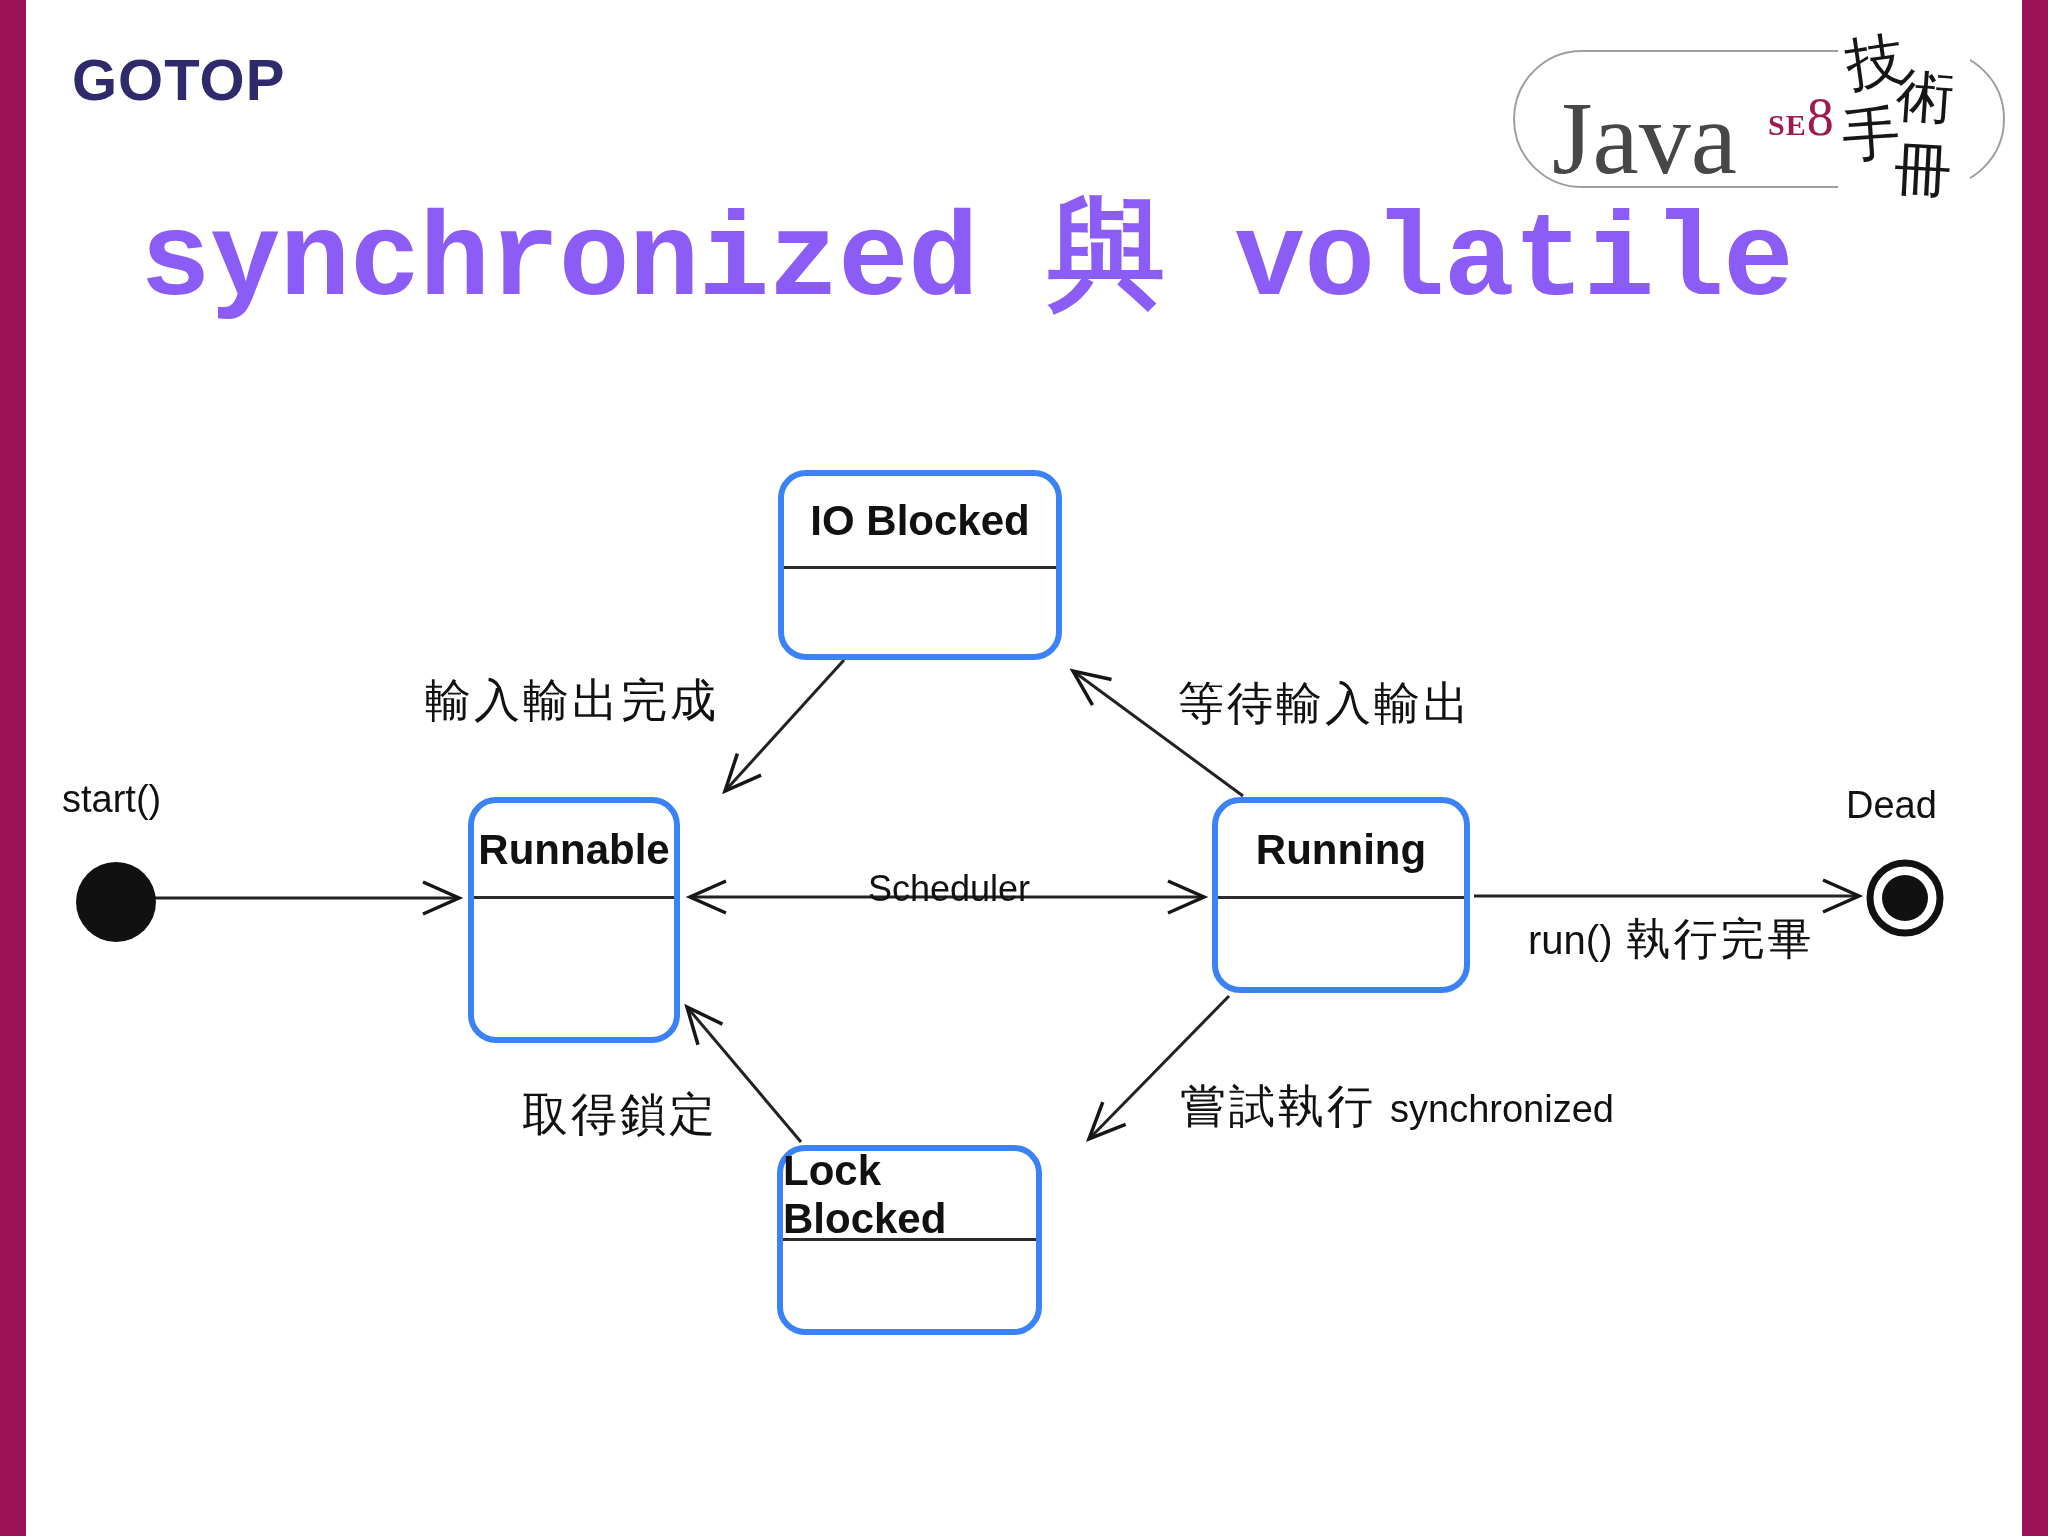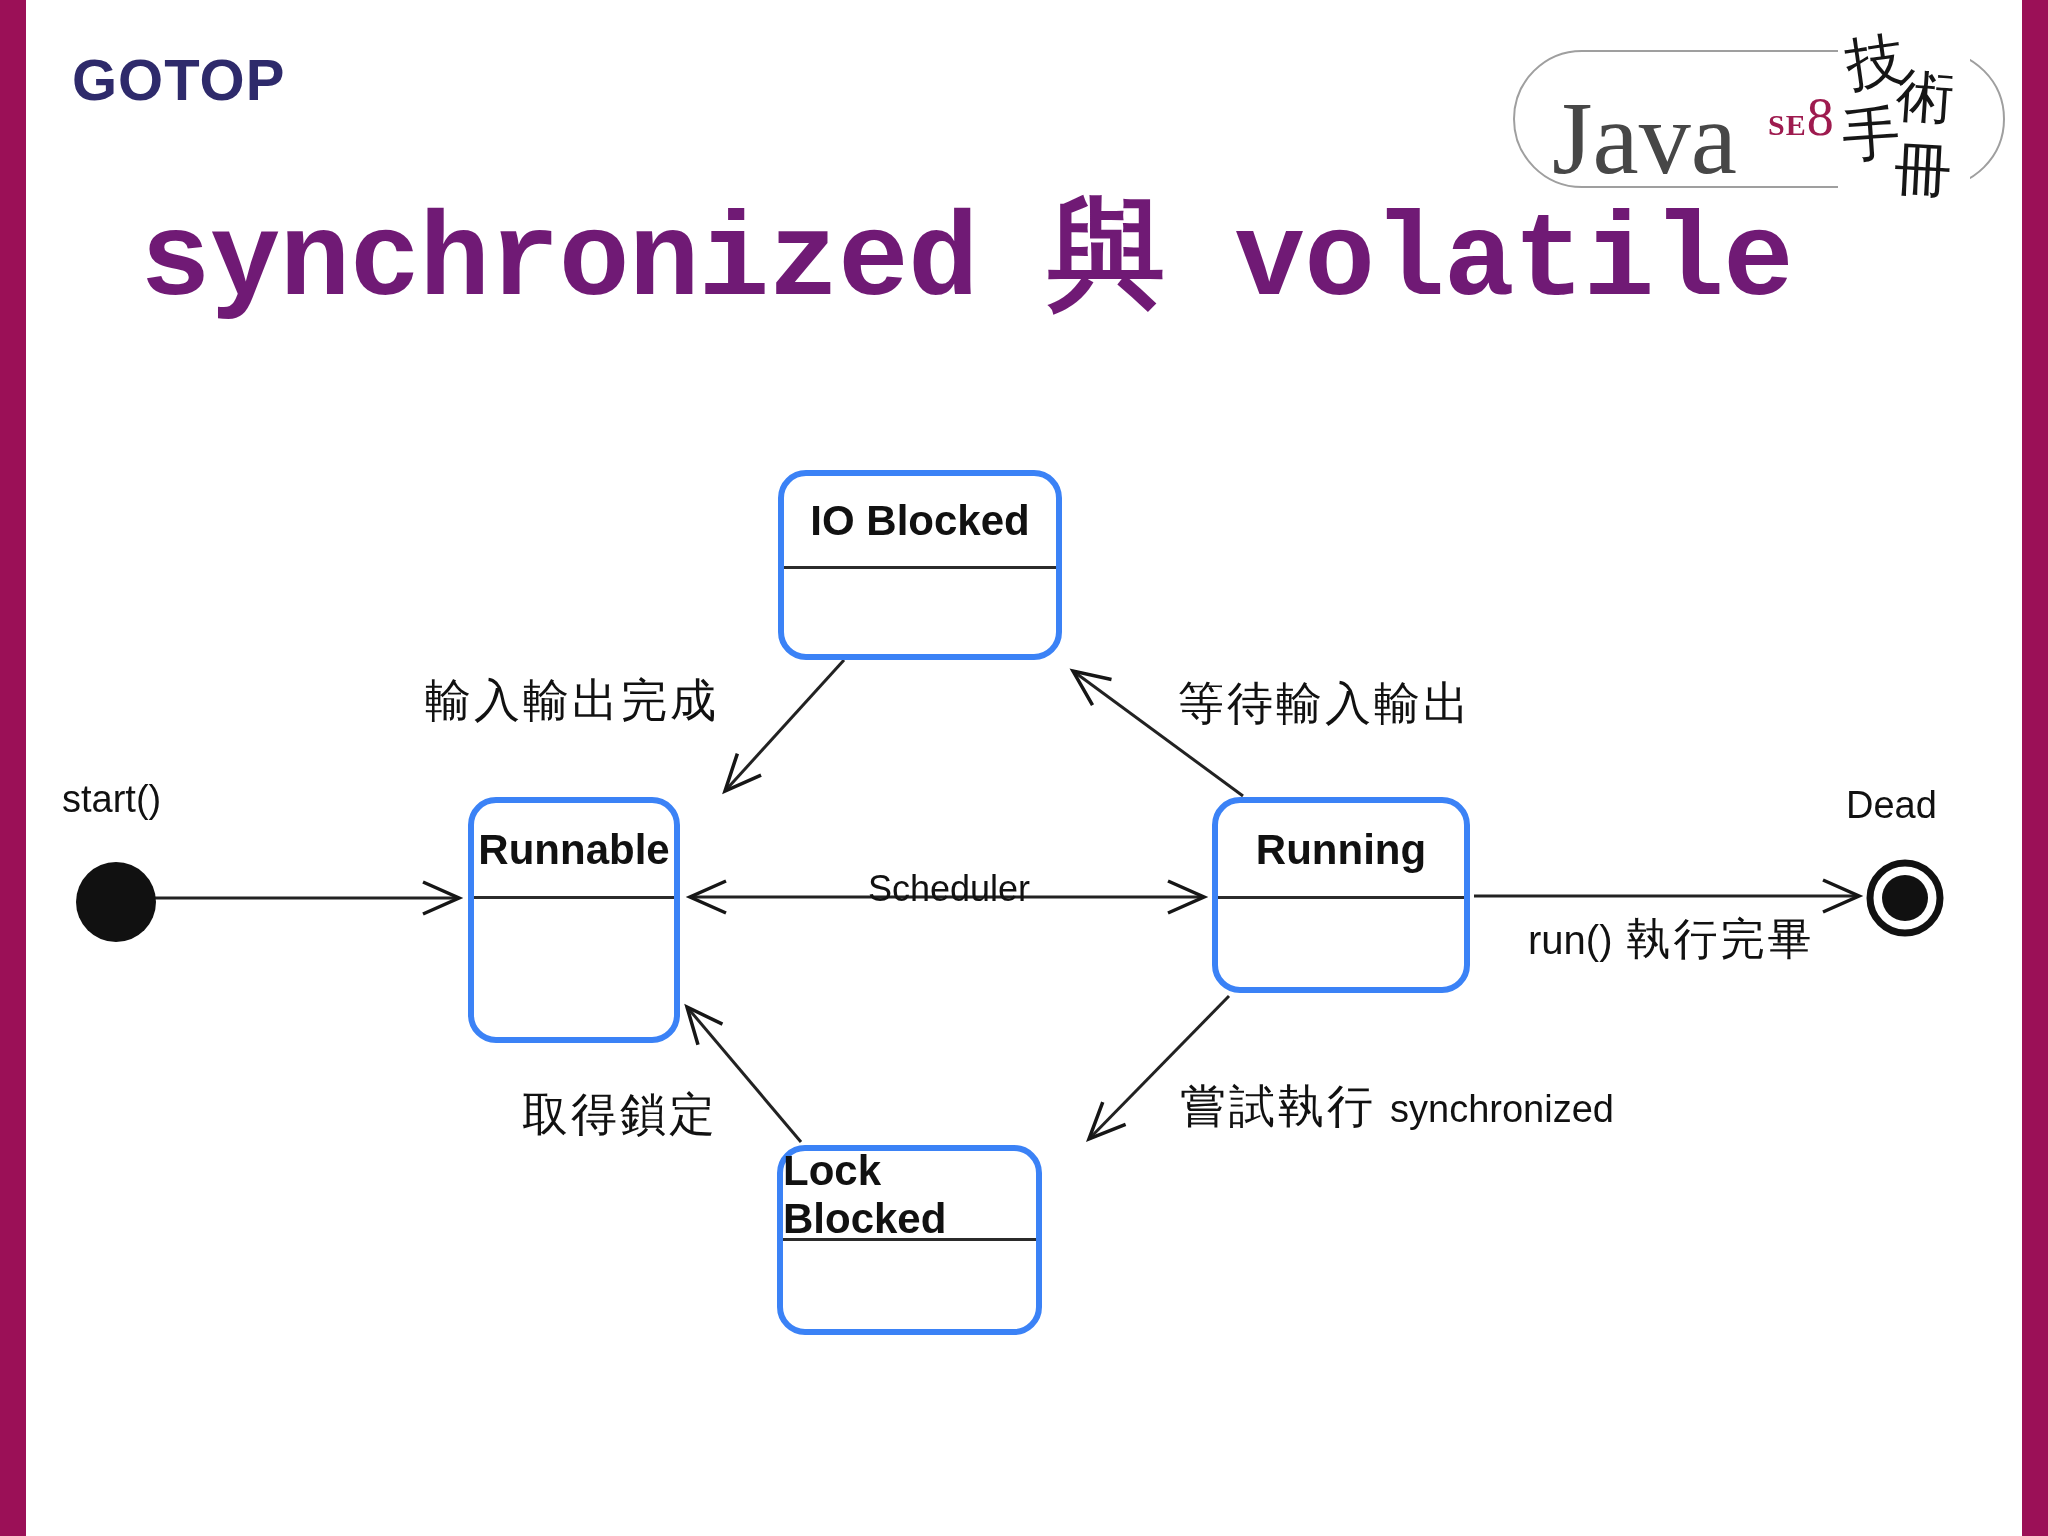--- a/index.html
+++ b/index.html
@@ -43,21 +43,21 @@
   }
   .cal-1 { left:8px;  top:10px;  transform:rotate(-8deg); }
   .cal-2 { left:58px; top:44px;  transform:rotate(4deg); }
   .cal-3 { left:4px;  top:82px;  transform:rotate(-4deg); }
   .cal-4 { left:56px; top:118px; transform:rotate(3deg); }
 
   
   .title {
     position:absolute; left:140px; top:198px;
     font-family:"Liberation Mono", monospace; font-weight:bold;
-    font-size:118px; line-height:1.1; color:#701a75; white-space:nowrap;
+    font-size:118px; line-height:1.1; color:#8b5cf6; white-space:nowrap;
     letter-spacing:-1px;
   }
 
   
   .diagram-svg { position:absolute; left:0; top:0; width:2048px; height:1536px; }
   .state {
     position:absolute; box-sizing:border-box; background:#ffffff;
     border:6px solid #3b82f6; border-radius:28px;
   }
   .state-title {

